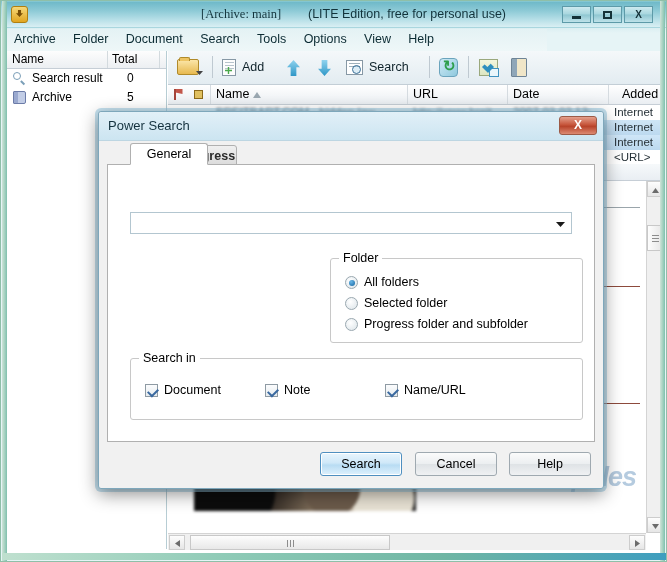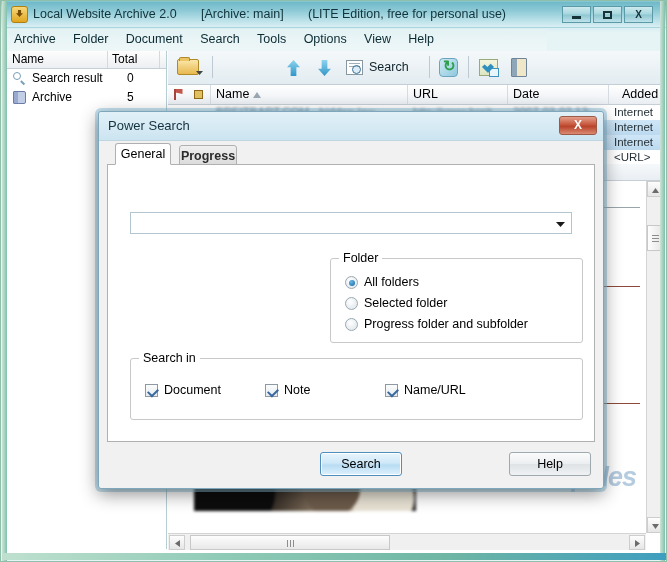--- a/index.html
+++ b/index.html
@@ -56,21 +56,21 @@
     width: 7px; height: 7px;
     background: #7a4f05;
     clip-path: polygon(28% 0, 72% 0, 72% 45%, 100% 45%, 50% 100%, 0 45%, 28% 45%);
   }
   .title-text {
     position: absolute; top: 5px;
     font-size: 12.5px; color: #12333b;
     white-space: nowrap;
   }
   #title-app   { left: 30px; }
-  #title-arch  { left: 198px; }
+  #title-arch  { left: 198px; font-family: Liberation Serif, serif; }
   #title-lite  { left: 305px; }
 
   .winbtn {
     position: absolute; top: 4px;
     width: 29px; height: 17px;
     box-sizing: border-box;
     border: 1px solid #5d9aa8;
     background: linear-gradient(to bottom, #cdeaef 0%, #a7d6de 48%, #8ec6d1 52%, #bee2e9 100%);
     color: #143238;
     font-size: 10px;
@@ -452,21 +452,21 @@
     border-radius:3px 3px 0 0;
   }
   .tab.active {
     background:#ffffff; border-bottom:1px solid #ffffff;
     z-index:3; color:#000;
   }
   .tab.inactive {
     background: linear-gradient(to bottom,#f0f0f0,#dcdcdc);
     color:#2b2b2b; top:2px; height:20px; z-index:1;
   }
-  #tab-general  { left:8px;  width:56px; }
+  #tab-general  { left:23px;  width:78px; }
   #tab-progress { left:72px; width:58px;font-weight:bold; }
   #tab-panel {
     position:absolute; left:0; top:21px; right:0; bottom:38px;
     background:#ffffff;
     border:1px solid #b0b0b0;
     box-sizing:border-box;
   }
 
   .field-label {
     position:absolute; left:22px; top:28px;
@@ -551,21 +551,20 @@
   #btn-cancel { right: 98px; }
   #btn-help   { right: 4px; }
 </style>
 </head>
 <body>
 
 <div id="app-window">
 
   <div id="titlebar">
     <div id="app-icon"></div>
-    <div class="title-text" id="title-app">Local Website Archive  2.0</div>
     <div class="title-text" id="title-arch">[Archive: main]</div>
     <div class="title-text" id="title-lite">(LITE Edition, free for personal use)</div>
 
     <div class="winbtn" id="btn-min"><span class="glyph"></span></div>
     <div class="winbtn" id="btn-max"><span class="glyph"></span></div>
     <div class="winbtn" id="btn-close">X</div>
   </div>
 
   <div id="menubar">
     <span class="menu-item">Archive</span>
@@ -602,20 +601,26 @@
 
     <div id="right-pane">
 
       <div id="toolbar">
         <div class="tb-btn" style="left:6px;width:30px;">
           <span class="ic-folder" style="left:3px;top:5px;"></span>
           <span style="position:absolute;left:22px;top:17px;width:7px;height:4px;background:#444;clip-path:polygon(0 0,100% 0,50% 100%);"></span>
         </div>
         <div class="tb-sep" style="left:44px;"></div>
 
+        <div class="tb-btn" style="left:52px;width:60px;">
+          <span class="ic-doc" style="left:2px;top:5px;">
+              <span class="lines"></span>
+            </span>
+          <span class="tb-label" style="left:22px;">Add</span>
+        </div>
 
         <div class="tb-btn" style="left:115px;width:24px;">
           <span class="arrow-up" style="left:4px;top:6px;"></span>
         </div>
         <div class="tb-btn" style="left:146px;width:24px;">
           <span class="arrow-down" style="left:4px;top:6px;"></span>
         </div>
 
         <div class="tb-btn" style="left:176px;width:80px;">
           <span class="ic-search-tb" style="left:2px;top:6px;">
@@ -776,20 +781,21 @@
           </div>
           <div class="check-row" style="left:254px;top:24px;">
             <span class="checkbox checked"></span>
             <span class="clabel">Name/URL</span>
           </div>
         </div>
 
       </div>
 
       <div class="dlg-btn default" id="btn-search">Search</div>
+      <div class="dlg-btn" id="btn-cancel">Cancel</div>
       <div class="dlg-btn" id="btn-help">Help</div>
     </div>
   </div>
 
   <div id="app-frame-left"></div>
   <div id="app-frame-right"></div>
   <div id="app-frame-bottom"></div>
 </div>
 
 </body></html>

